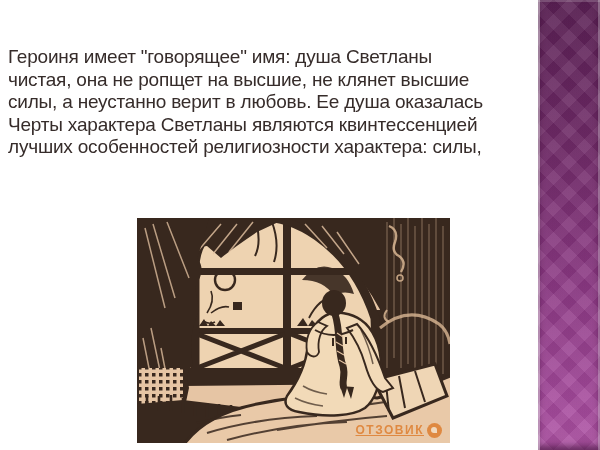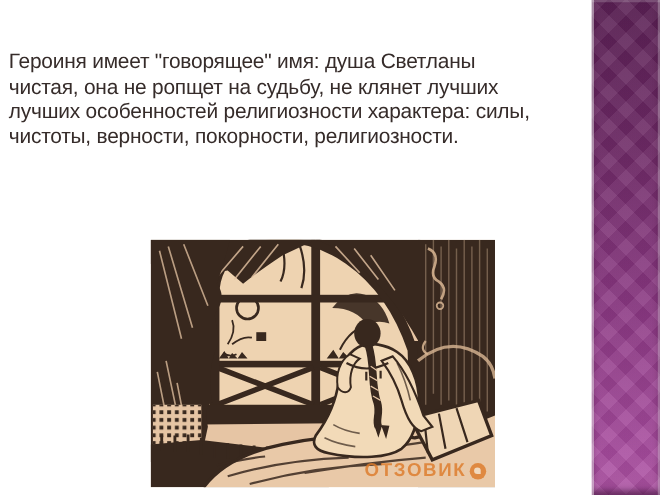--- a/index.html
+++ b/index.html
@@ -14,22 +14,22 @@
     font-weight:400;letter-spacing:-0.2px;
   }
   .para .line{white-space:nowrap;}
   
   .illus{
     position:absolute;left:137px;top:218px;width:313px;height:225px;
     box-shadow:inset 0 0 18px rgba(110,70,40,.28);
   }
   .illus svg{display:block;width:100%;height:100%;}
   .watermark{
-    position:absolute;right:8px;bottom:5px;display:flex;align-items:center;gap:3px;
-    color:#de7c2b;opacity:.82;font-weight:bold;font-size:17px;letter-spacing:1.5px;
+    position:absolute;right:8px;bottom:5px;display:flex;gap:3px;
+    color:#de7c2b;opacity:.82;font-weight:bold;font-size:12px;letter-spacing:1.5px;text-decoration:underline;
   }
   .wm-circle{
     width:15px;height:15px;border-radius:50%;background:#de7c2b;display:inline-block;
     position:relative;
   }
   .wm-circle::after{
     content:"";position:absolute;left:4px;top:4px;width:6px;height:6px;
     border-radius:50% 50% 0 50%;background:#f3ddc4;
   }
   
@@ -46,23 +46,24 @@
       inset 0 -4px 6px rgba(45,5,40,.55);
   }
 </style>
 </head>
 <body>
 
 <div class="stage">
 
   <div class="para">
     <div class="line">Героиня имеет "говорящее" имя: душа Светланы</div>
-    <div class="line">чистая, она не ропщет на судьбу, не клянет лучших</div>
+    <div class="line">чистая, она не ропщет на высшие, не клянет высшие</div>
+    <div class="line">силы, а неустанно верит в любовь. Ее душа оказалась</div>
+    <div class="line">Черты характера Светланы являются квинтессенцией</div>
     <div class="line">лучших особенностей религиозности характера: силы,</div>
-    <div class="line">чистоты, верности, покорности, религиозности.</div>
   </div>
 
   <div class="illus">
     <svg viewBox="0 0 313 225" preserveAspectRatio="none" xmlns="http://www.w3.org/2000/svg">
       <defs>
         <pattern id="dots" width="7" height="7" patternUnits="userSpaceOnUse">
           <rect x="1" y="1" width="3.5" height="3.5" fill="#38281e"></rect>
         </pattern>
       </defs>
 

